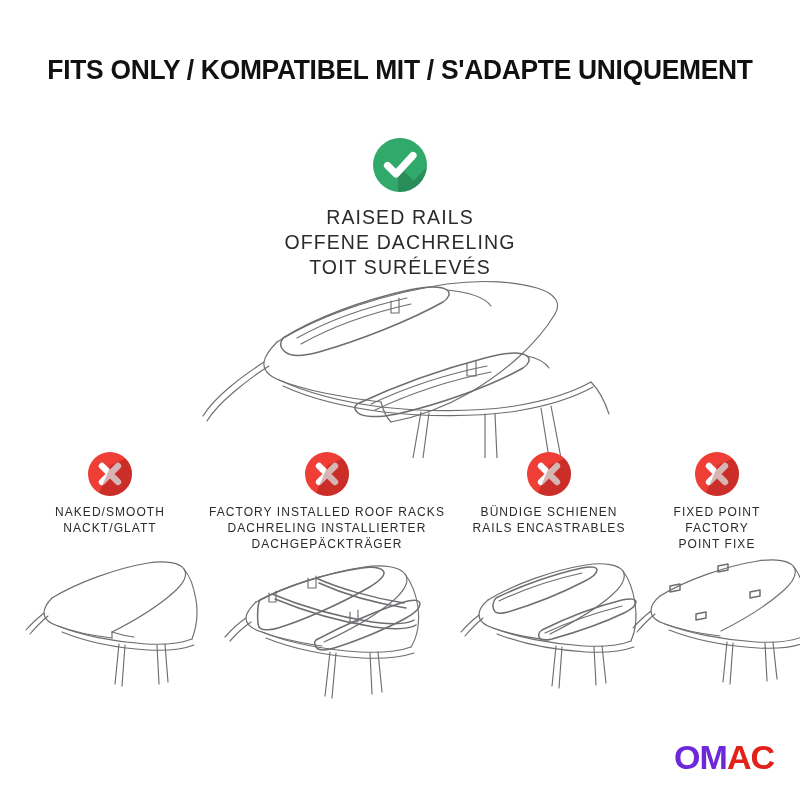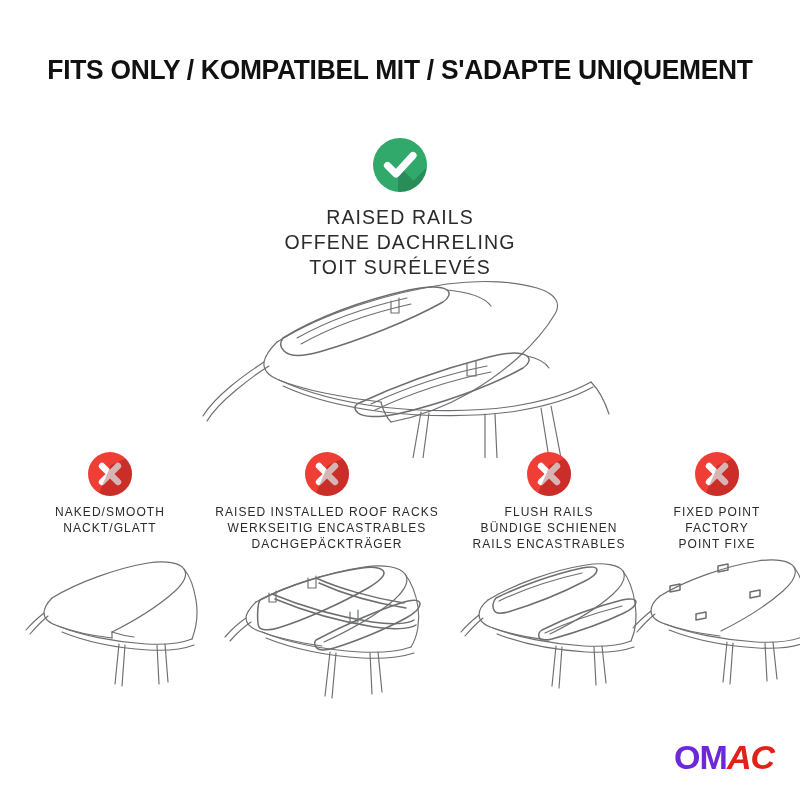--- a/index.html
+++ b/index.html
@@ -130,21 +130,21 @@
   .logo {
     position: absolute;
     right: 26px;
     bottom: 26px;
     font-size: 34px;
     font-weight: bold;
     letter-spacing: -1px;
     line-height: 1;
   }
   .logo .dark { color: #6d28d9; }
-  .logo .red  { color: #e32119; font-style: italic; }
+  .logo .red  { color: #e32119; }
 
   svg { display: block; }
   .ln { fill: none; stroke: #6d6e71; stroke-width: 1.15; stroke-linecap: round; stroke-linejoin: round; }
   .ln2 { fill: none; stroke: #6d6e71; stroke-width: 1.5; stroke-linecap: round; stroke-linejoin: round; }
 </style>
 </head>
 <body>
 
 <div class="title">FITS ONLY / KOMPATIBEL MIT / S'ADAPTE UNIQUEMENT</div>
 
@@ -245,22 +245,22 @@
   </div>
 
   <div class="cell cell-2">
     <div class="badge-sm">
       <div class="shadow"></div>
       <svg width="44" height="44" viewBox="0 0 44 44">
         <path d="M14 14 L30 30 M30 14 L14 30" fill="none" stroke="#ffffff" stroke-width="6.4" stroke-linecap="round"></path>
       </svg>
     </div>
     <div class="cell-label">
-      <div>RAISED INSTALLED ROOF RACKS</div>
-      <div>WERKSEITIG ENCASTRABLES</div>
+      <div>FACTORY INSTALLED ROOF RACKS</div>
+      <div>DACHRELING INSTALLIERTER</div>
       <div>DACHGEPÄCKTRÄGER</div>
     </div>
     <div class="cell-art" style="top:108px;left:14px;">
       <svg width="230" height="140" viewBox="0 0 230 140">
         <path class="ln" d="M44 42 C74 26 118 12 152 7 C172 4 188 7 193 14
                              C198 21 193 30 182 40 C162 57 134 72 112 82"></path>
         <path class="ln" d="M44 42 C39 47 34 53 34 58 C34 64 40 69 50 72
                              C68 79 90 83 110 86"></path>
         <path class="ln" d="M34 58 C28 62 20 69 13 77"></path>
         <path class="ln" d="M39 62 C33 66 25 73 18 81"></path>
@@ -292,21 +292,20 @@
   </div>
 
   <div class="cell cell-3">
     <div class="badge-sm">
       <div class="shadow"></div>
       <svg width="44" height="44" viewBox="0 0 44 44">
         <path d="M14 14 L30 30 M30 14 L14 30" fill="none" stroke="#ffffff" stroke-width="6.4" stroke-linecap="round"></path>
       </svg>
     </div>
     <div class="cell-label">
-      <div>FLUSH RAILS</div>
       <div>BÜNDIGE SCHIENEN</div>
       <div>RAILS ENCASTRABLES</div>
     </div>
     <div class="cell-art" style="top:102px;left:0;">
       <svg width="190" height="140" viewBox="0 0 190 140">
         <path class="ln" d="M32 46 C58 30 98 16 130 11 C148 8 163 11 167 17
                              C171 24 166 32 156 41 C138 57 114 70 94 80"></path>
         <path class="ln" d="M32 46 C27 50 23 56 23 61 C23 67 28 71 37 74
                              C54 80 74 84 93 86"></path>
         <path class="ln" d="M23 61 C18 65 11 71 5 78"></path>

